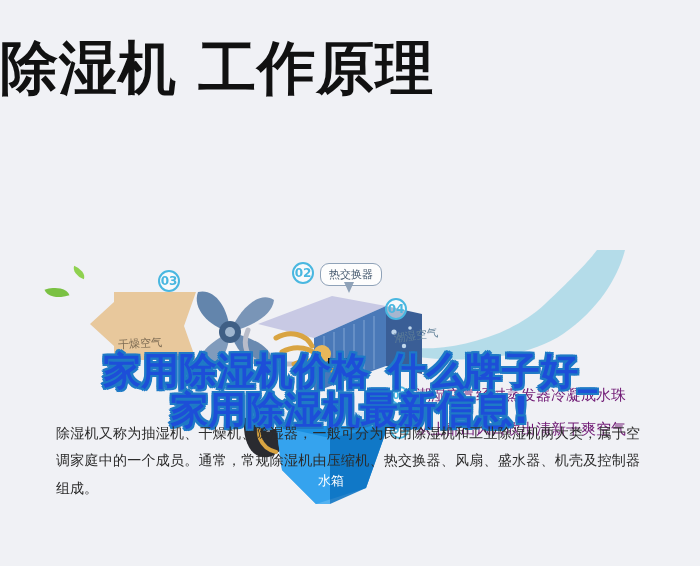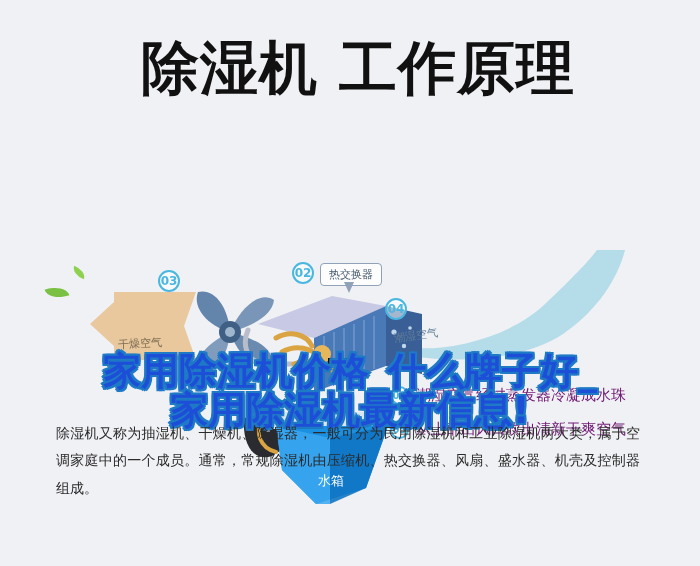--- a/index.html
+++ b/index.html
@@ -14,27 +14,27 @@
     position: relative;
     width: 700px;
     height: 566px;
     background: #f0f1f5;
     overflow: hidden;
   }
 
   
   .header {
     position: absolute;
-    left: 16px;
+    left: 0;
     top: 18px;
     width: 684px;
     height: 100px;
     display: flex;
     align-items: center;
-    justify-content: center;
+    justify-content: flex-start;
   }
   .header-title {
     font-family: "DejaVu Sans", "Liberation Sans", sans-serif;
     font-size: 58px;
     font-weight: bold;
     color: #111111;
     letter-spacing: 1px;
     line-height: 1;
     white-space: nowrap;
   }
@@ -127,21 +127,21 @@
   .badge.b02 { left: 292px; top: 142px; }
   .badge.b01 { left: 385px; top: 178px; }
 
   
   .callout {
     position: absolute;
     left: 320px;
     top: 143px;
     padding: 3px 8px;
     border: 1.5px solid #8fa2b8;
-    border-radius: 4px;
+    border-radius: 9px;
     background: rgba(255,255,255,0.82);
     font-size: 11px;
     color: #44586e;
     font-family: "DejaVu Sans", sans-serif;
     white-space: nowrap;
   }
   .callout-tail {
     position: absolute;
     left: 344px;
     top: 162px;

